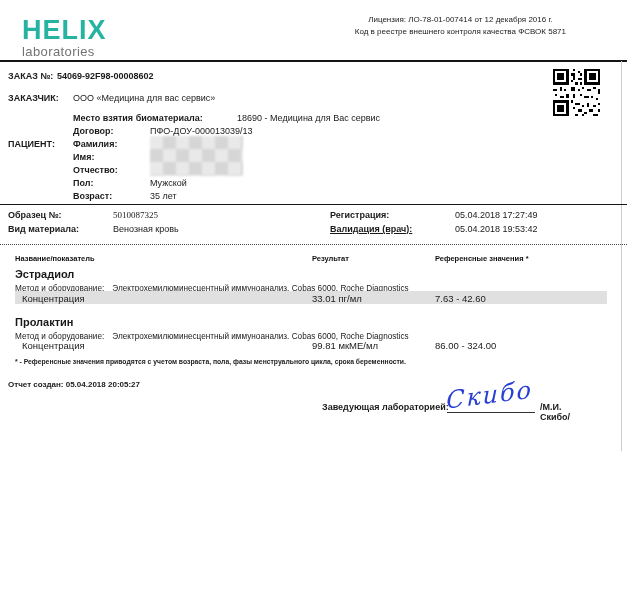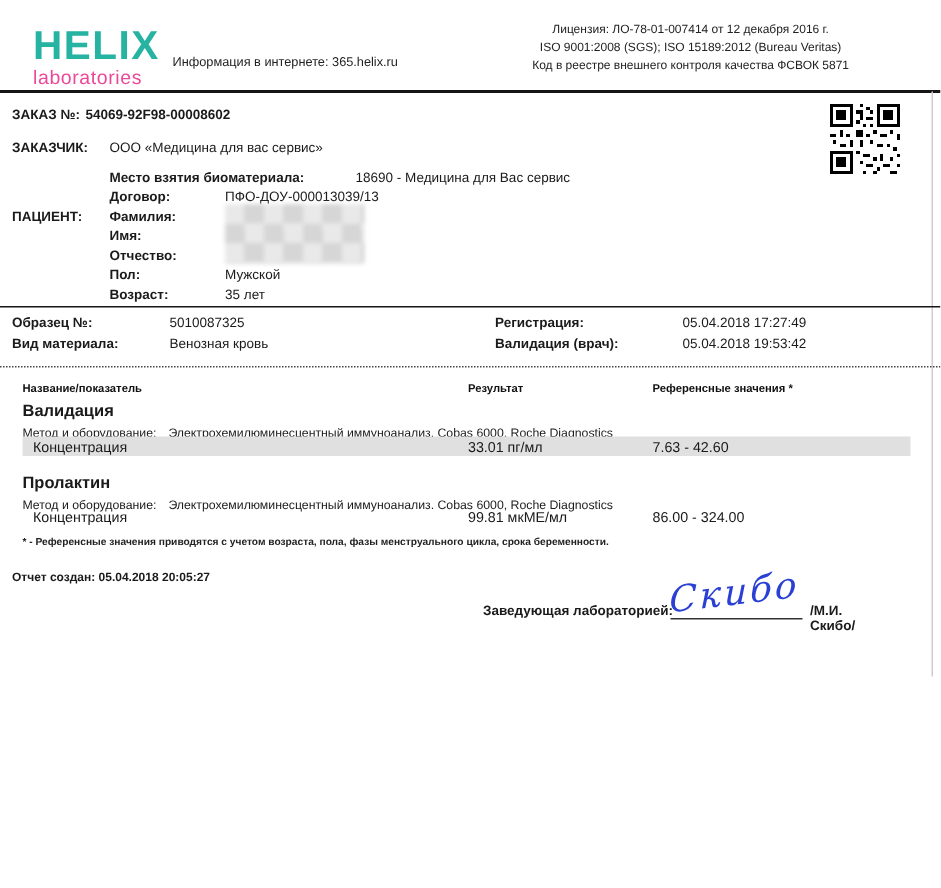--- a/index.html
+++ b/index.html
@@ -3,21 +3,21 @@
 <meta charset="utf-8">
 <style>
   html,body{margin:0;padding:0;background:#ffffff;}
   body{width:627px;height:592px;position:relative;overflow:hidden;
        font-family:"Liberation Sans", sans-serif;color:#1a1a1a;
        -webkit-font-smoothing:antialiased;}
   .abs{position:absolute;}
 
   
   .logo-title{color:var(--brand,#27B3A2);font-size:27px;font-weight:bold;letter-spacing:1px;line-height:1;}
-  .logo-sub{color:#ec4899;font-size:13px;letter-spacing:.4px;margin-top:1px;line-height:1;}
+  .logo-sub{color:#737373;font-size:13px;letter-spacing:.4px;margin-top:1px;line-height:1;}
   .contact{left:115px;top:32px;font-size:8.5px;line-height:1.45;color:#222;}
   .credentials{right:10px;top:11px;text-align:center;font-size:8px;line-height:1.5;color:#222;}
   .header-rule{left:0;top:57px;width:627px;height:2px;background:#151515;}
   .page-edge{left:621px;top:58px;width:1px;height:390px;background:#cdcdcd;}
 
   
   .lbl{font-weight:bold;font-size:9px;white-space:nowrap;}
   .val{font-size:9px;white-space:nowrap;}
 
   
@@ -52,26 +52,24 @@
 <body>
 
 <div class="abs" style="left:0;top:3px;width:529px;height:592px;padding-left:47px;">
 
   <div class="abs" style="left:22px;top:14px;">
     <div class="logo-title">HELIX</div>
     <div class="logo-sub">laboratories</div>
   </div>
 
   <div class="abs contact">
-    <div>Информация в интернете: 365.helix.ru</div>
   </div>
 
   <div class="abs credentials">
     <div>Лицензия: ЛО-78-01-007414 от 12 декабря 2016 г.</div>
-    <div>ISO 9001:2008 (SGS); ISO 15189:2012 (Bureau Veritas)</div>
     <div>Код в реестре внешнего контроля качества ФСВОК 5871</div>
   </div>
 
   <div class="abs header-rule"></div>
   <div class="abs page-edge"></div>
 
   <div class="abs qr">
     <svg width="47" height="47" viewBox="0 0 21 21" shape-rendering="crispEdges">
       <rect width="21" height="21" fill="#fff"></rect>
       <g fill="#000">
@@ -149,34 +147,34 @@
   <div class="abs lbl" style="left:73px;top:149px;">Имя:</div>
   <div class="abs lbl" style="left:73px;top:162px;">Отчество:</div>
   <div class="abs blur-block"></div>
   <div class="abs lbl" style="left:73px;top:175px;">Пол:</div>
   <div class="abs val" style="left:150px;top:175px;">Мужской</div>
   <div class="abs lbl" style="left:73px;top:188px;">Возраст:</div>
   <div class="abs val" style="left:150px;top:188px;">35 лет</div>
 
   <div class="abs rule-solid"></div>
   <div class="abs lbl" style="left:8px;top:207px;">Образец №:</div>
-  <div class="abs val" style="left:113px;top:207px;">5010087325</div>
+  <div class="abs val" style="left:113px;top:207px;font-family:Liberation Serif, serif;">5010087325</div>
   <div class="abs lbl" style="left:8px;top:221px;">Вид материала:</div>
   <div class="abs val" style="left:113px;top:221px;">Венозная кровь</div>
   <div class="abs lbl" style="left:330px;top:207px;">Регистрация:</div>
   <div class="abs val" style="left:455px;top:207px;">05.04.2018  17:27:49</div>
-  <div class="abs lbl" style="left:330px;top:221px;">Валидация (врач):</div>
+  <div class="abs lbl" style="left:330px;top:221px;text-decoration:underline;">Валидация (врач):</div>
   <div class="abs val" style="left:455px;top:221px;">05.04.2018  19:53:42</div>
   <div class="abs rule-dotted"></div>
 
   <div class="abs th" style="left:15px;top:251px;">Название/показатель</div>
   <div class="abs th" style="left:312px;top:251px;">Результат</div>
   <div class="abs th" style="left:435px;top:251px;">Референсные значения *</div>
 
-  <div class="abs test-name" style="left:15px;top:265px;">Валидация</div>
+  <div class="abs test-name" style="left:15px;top:265px;">Эстрадиол</div>
   <div class="abs method" style="left:15px;top:281px;">
     <span class="m-label">Метод и оборудование:</span><span>Электрохемилюминесцентный иммуноанализ. Cobas 6000, Roche Diagnostics</span>
   </div>
   <div class="abs row-bg" style="top:288px;"></div>
   <div class="abs cell" style="left:22px;top:290px;">Концентрация</div>
   <div class="abs cell" style="left:312px;top:290px;">33.01 пг/мл</div>
   <div class="abs cell" style="left:435px;top:290px;">7.63 - 42.60</div>
 
   <div class="abs test-name" style="left:15px;top:313px;">Пролактин</div>
   <div class="abs method" style="left:15px;top:329px;">

